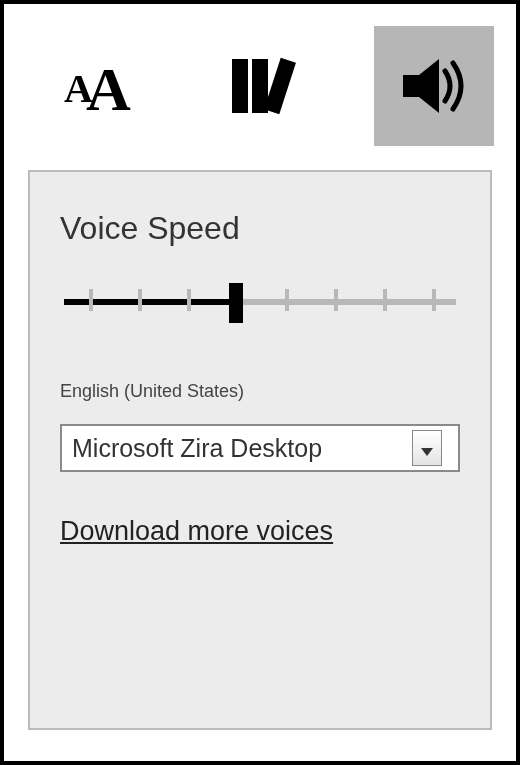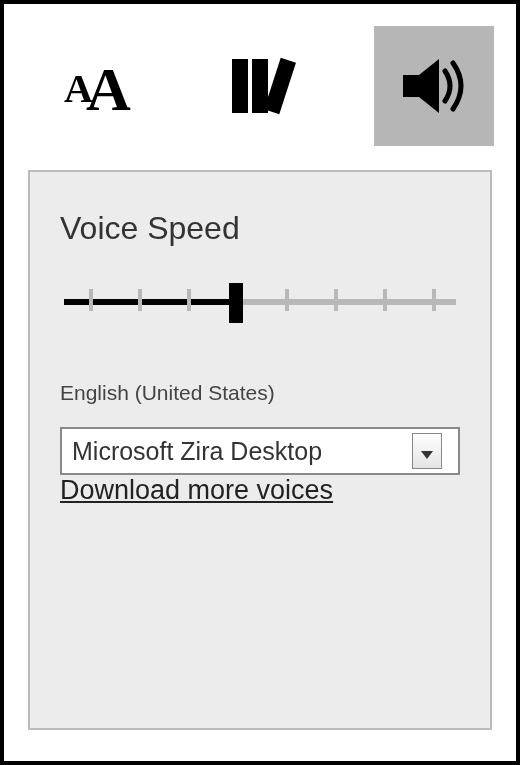--- a/index.html
+++ b/index.html
@@ -47,35 +47,35 @@
     background:#000;
   }
   .thumb{
     position:absolute;top:6px;width:14px;height:40px;background:#000;
     transform:translateX(-50%);
   }
   .tick{
     position:absolute;top:12px;width:4px;height:22px;background:#b8b8b8;
   }
   
-  .lang{font-size:21px;color:#444;margin:24px 0 22px 0}
+  .lang{font-size:18px;color:#444;margin:24px 0 22px 0}
   .combo{
     display:flex;align-items:center;justify-content:space-between;
     height:48px;background:#fff;border:2px solid #8a8a8a;
     padding:0 16px 0 10px;box-sizing:border-box;
     font-size:25px;color:#333;
   }
   .combo-btn{
     width:28px;height:34px;
     border:1px solid #888;
     background:linear-gradient(#fff,#e4e4e4);
     display:flex;align-items:center;justify-content:center;
   }
   .link{
-    display:inline-block;
+    display:inline-block;margin-top:44px;
     font-size:27px;color:#222;text-decoration:underline;
   }
 </style>
 </head>
 <body>
 
 <div class="tabbar">
 
   <div class="tab">
     <span>

